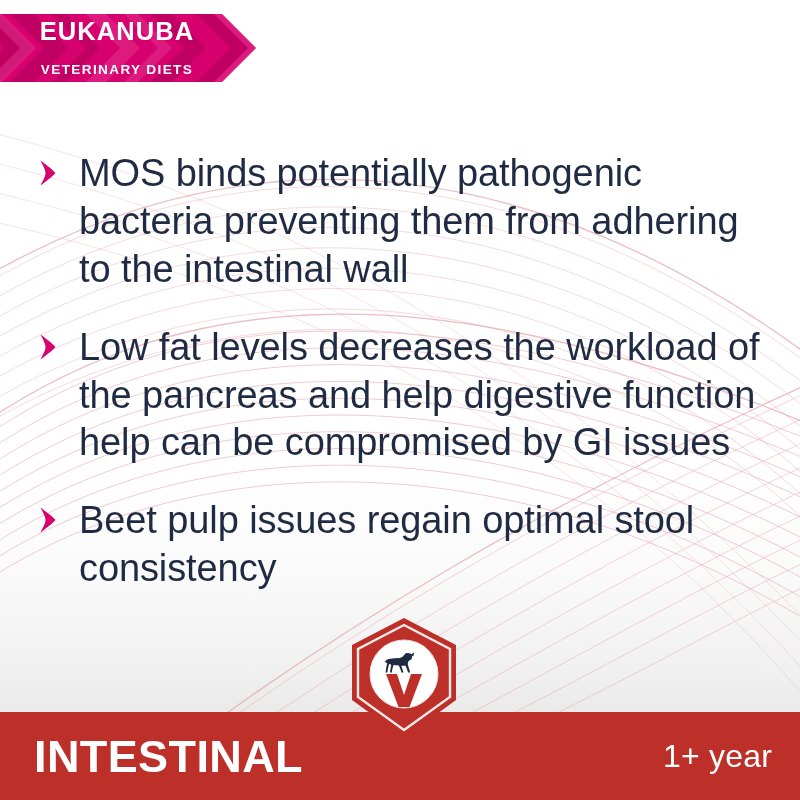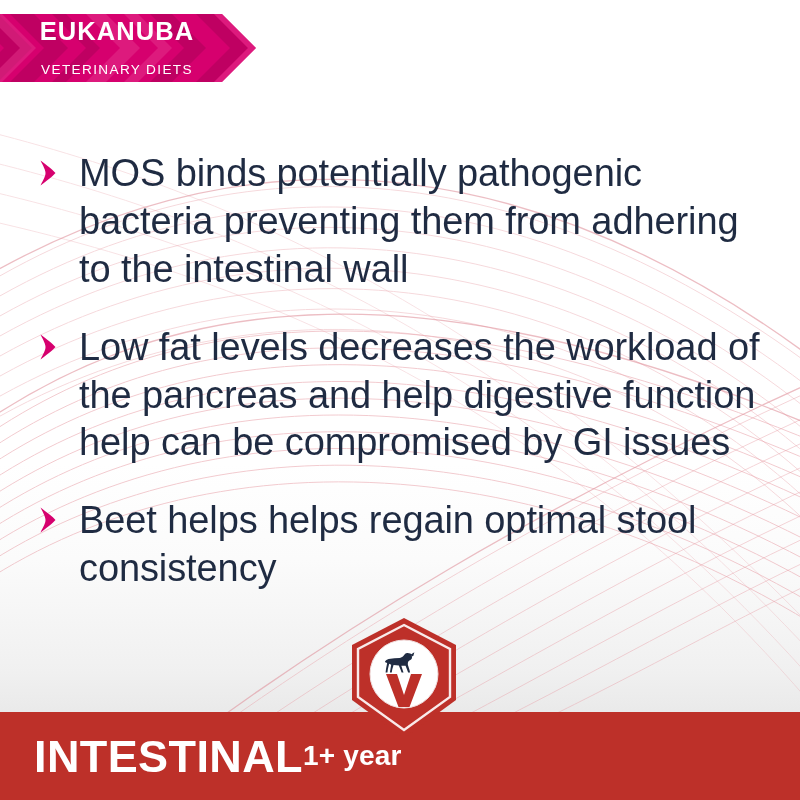--- a/index.html
+++ b/index.html
@@ -56,21 +56,21 @@
     color: #ffffff;
     font-size: 25.5px;
     font-weight: bold;
     letter-spacing: 1.1px;
     line-height: 1.05;
     white-space: nowrap;
   }
   #brand-sub {
     color: #ffffff;
     font-size: 13.6px;
-    font-weight: normal;
+    font-weight: bold;
     letter-spacing: 1.35px;
     line-height: 1.1;
     margin-top: 2px;
     white-space: nowrap;
   }
 
   
   #bullets {
     position: absolute;
     left: 38px;
@@ -111,36 +111,36 @@
   
   #bottom-bar {
     position: absolute;
     left: 0;
     bottom: 0;
     width: 800px;
     height: 88px;
     background: #bd3029;
     display: flex;
     align-items: center;
-    justify-content: flex-start;
+    justify-content: space-between;
     box-sizing: border-box;
     padding: 0 28px 0 34px;
     z-index: 2;
   }
   #product-name {
     color: #ffffff;
     font-size: 45px;
     font-weight: bold;
     letter-spacing: 0.4px;
     line-height: 1;
   }
   #age-label {
     color: #ffffff;
-    font-size: 28px;
-    font-weight: bold;
+    font-size: 32px;
+    font-weight: normal;
     letter-spacing: 0.2px;
     line-height: 1;
   }
 </style>
 </head>
 <body>
 
 <div id="page">
 
   <svg id="bg-waves" viewBox="0 0 800 800" preserveAspectRatio="none" aria-hidden="true">
@@ -254,21 +254,21 @@
       </span>
       <span class="bullet-text">Low fat levels decreases the workload of the pancreas and help digestive function help can be compromised by GI issues</span>
     </div>
 
     <div class="bullet-row">
       <span class="bullet-chevron">
         <svg width="20" height="28" viewBox="0 0 20 28" aria-hidden="true">
           <path d="M2.5,1.5 C 9,6.5 14.5,10.5 17.5,14 C 14.5,17.5 9,21.5 2.5,26.5 C 5.5,20.5 7.5,17 7.5,14 C 7.5,11 5.5,7.5 2.5,1.5 Z" fill="#d6006e"></path>
         </svg>
       </span>
-      <span class="bullet-text">Beet helps helps regain optimal stool consistency</span>
+      <span class="bullet-text">Beet pulp issues regain optimal stool consistency</span>
     </div>
 
   </div>
 
   <div id="vet-badge">
     <svg width="116" height="124" viewBox="0 0 116 124" aria-hidden="true">
 
       <path d="M58,2 L110,29 L110,84 L58,122 L6,84 L6,29 Z" fill="#bd3029"></path>
 
       <path d="M58,9 L104,33 L104,81 L58,114 L12,81 L12,33 Z" fill="none" stroke="#ffffff" stroke-width="2.4" opacity="0.9"></path>

